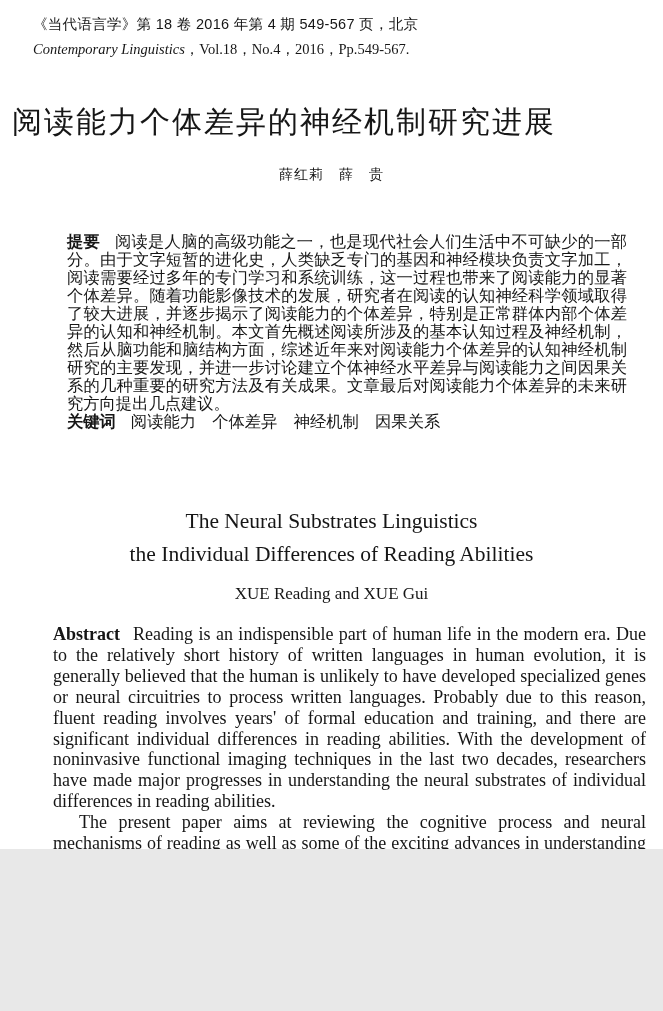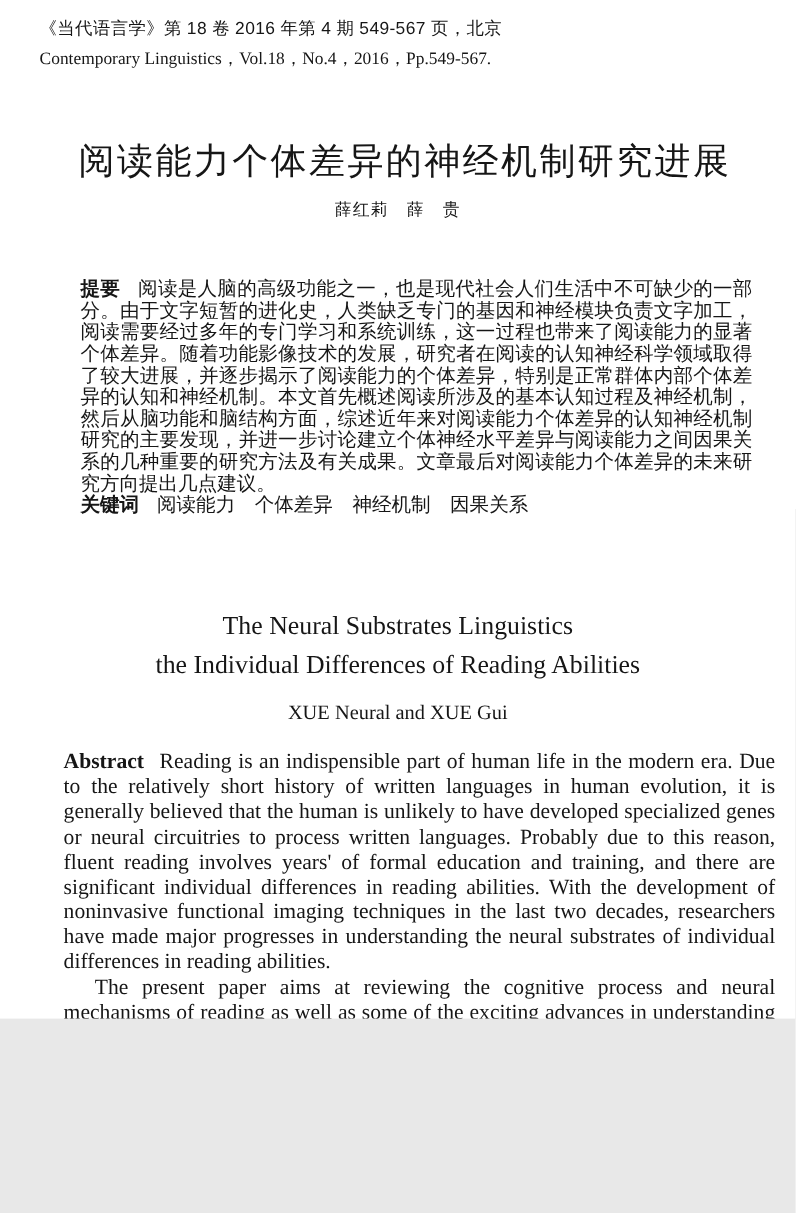--- a/index.html
+++ b/index.html
@@ -28,28 +28,27 @@
     font-family: "Liberation Sans", "DejaVu Sans", sans-serif;
     font-size: 14.5px;
     line-height: 25px;
     letter-spacing: 0.3px;
   }
   .journal-line-en {
     font-family: "Liberation Serif", "DejaVu Serif", serif;
     font-size: 14.5px;
     line-height: 25px;
   }
-  .journal-name-en { }
+  .journal-name-en { font-style: italic; }
   
   .title-cn {
     position: absolute;
-    top: 94px;
+    top: 82px;
     left: 0;
     right: 0;
-    text-align: center;
     font-family: "Liberation Sans", "DejaVu Sans", sans-serif;
     font-size: 30px;
     font-weight: 500;
     letter-spacing: 2px;
     white-space: nowrap;
     margin-left: 12px;
   }
   .authors-cn {
     position: absolute;
     top: 166px;
@@ -137,21 +136,21 @@
     <p>
       <span class="inline-label-cn">关键词</span><span>阅读能力　个体差异　神经机制　因果关系</span>
     </p>
   </div>
 
   <div class="title-en">
     <div>The Neural Substrates Linguistics</div>
     <div>the Individual Differences of Reading Abilities</div>
   </div>
 
-  <div class="authors-en">XUE Neural and XUE Gui</div>
+  <div class="authors-en">XUE Reading and XUE Gui</div>
 
   <div class="abstract-en">
     <p>
       <span class="inline-label-en">Abstract</span><span>Reading is an indispensible part of human life in the modern era. Due to the relatively short history of written languages in human evolution, it is generally believed that the human is unlikely to have developed specialized genes or neural circuitries to process written languages. Probably due to this reason, fluent reading involves years' of formal education and training, and there are significant individual differences in reading abilities. With the development of noninvasive functional imaging techniques in the last two decades, researchers have made major progresses in understanding the neural substrates of individual differences in reading abilities.</span>
     </p>
     <p class="para-indent">The present paper aims at reviewing the cognitive process and neural mechanisms of reading as well as some of the exciting advances in understanding the neural basis of individual differences. Existing studies have revealed at least three brain regions involved in reading, including the temporooccipital cortex, the temporoparietal cortex and the inferior frontal cortex. Consistent with the dual-route model suggested by the behavioral, neuropsychological, and computational studies, the left supramarginal gyrus, posterior superior temporal gyrus, and dorsal inferior frontal gyrus are mainly involved in assembled phonology, i.e., the indirect route, which transforms visual words into phonology through grapheme-to-phoneme correspondences (GPC). In contrast, the ventral part of the lateral temporal cortex and the inferior frontal gyrus are mainly involved in the addressed</p>
   </div>
 
 </div>
 

